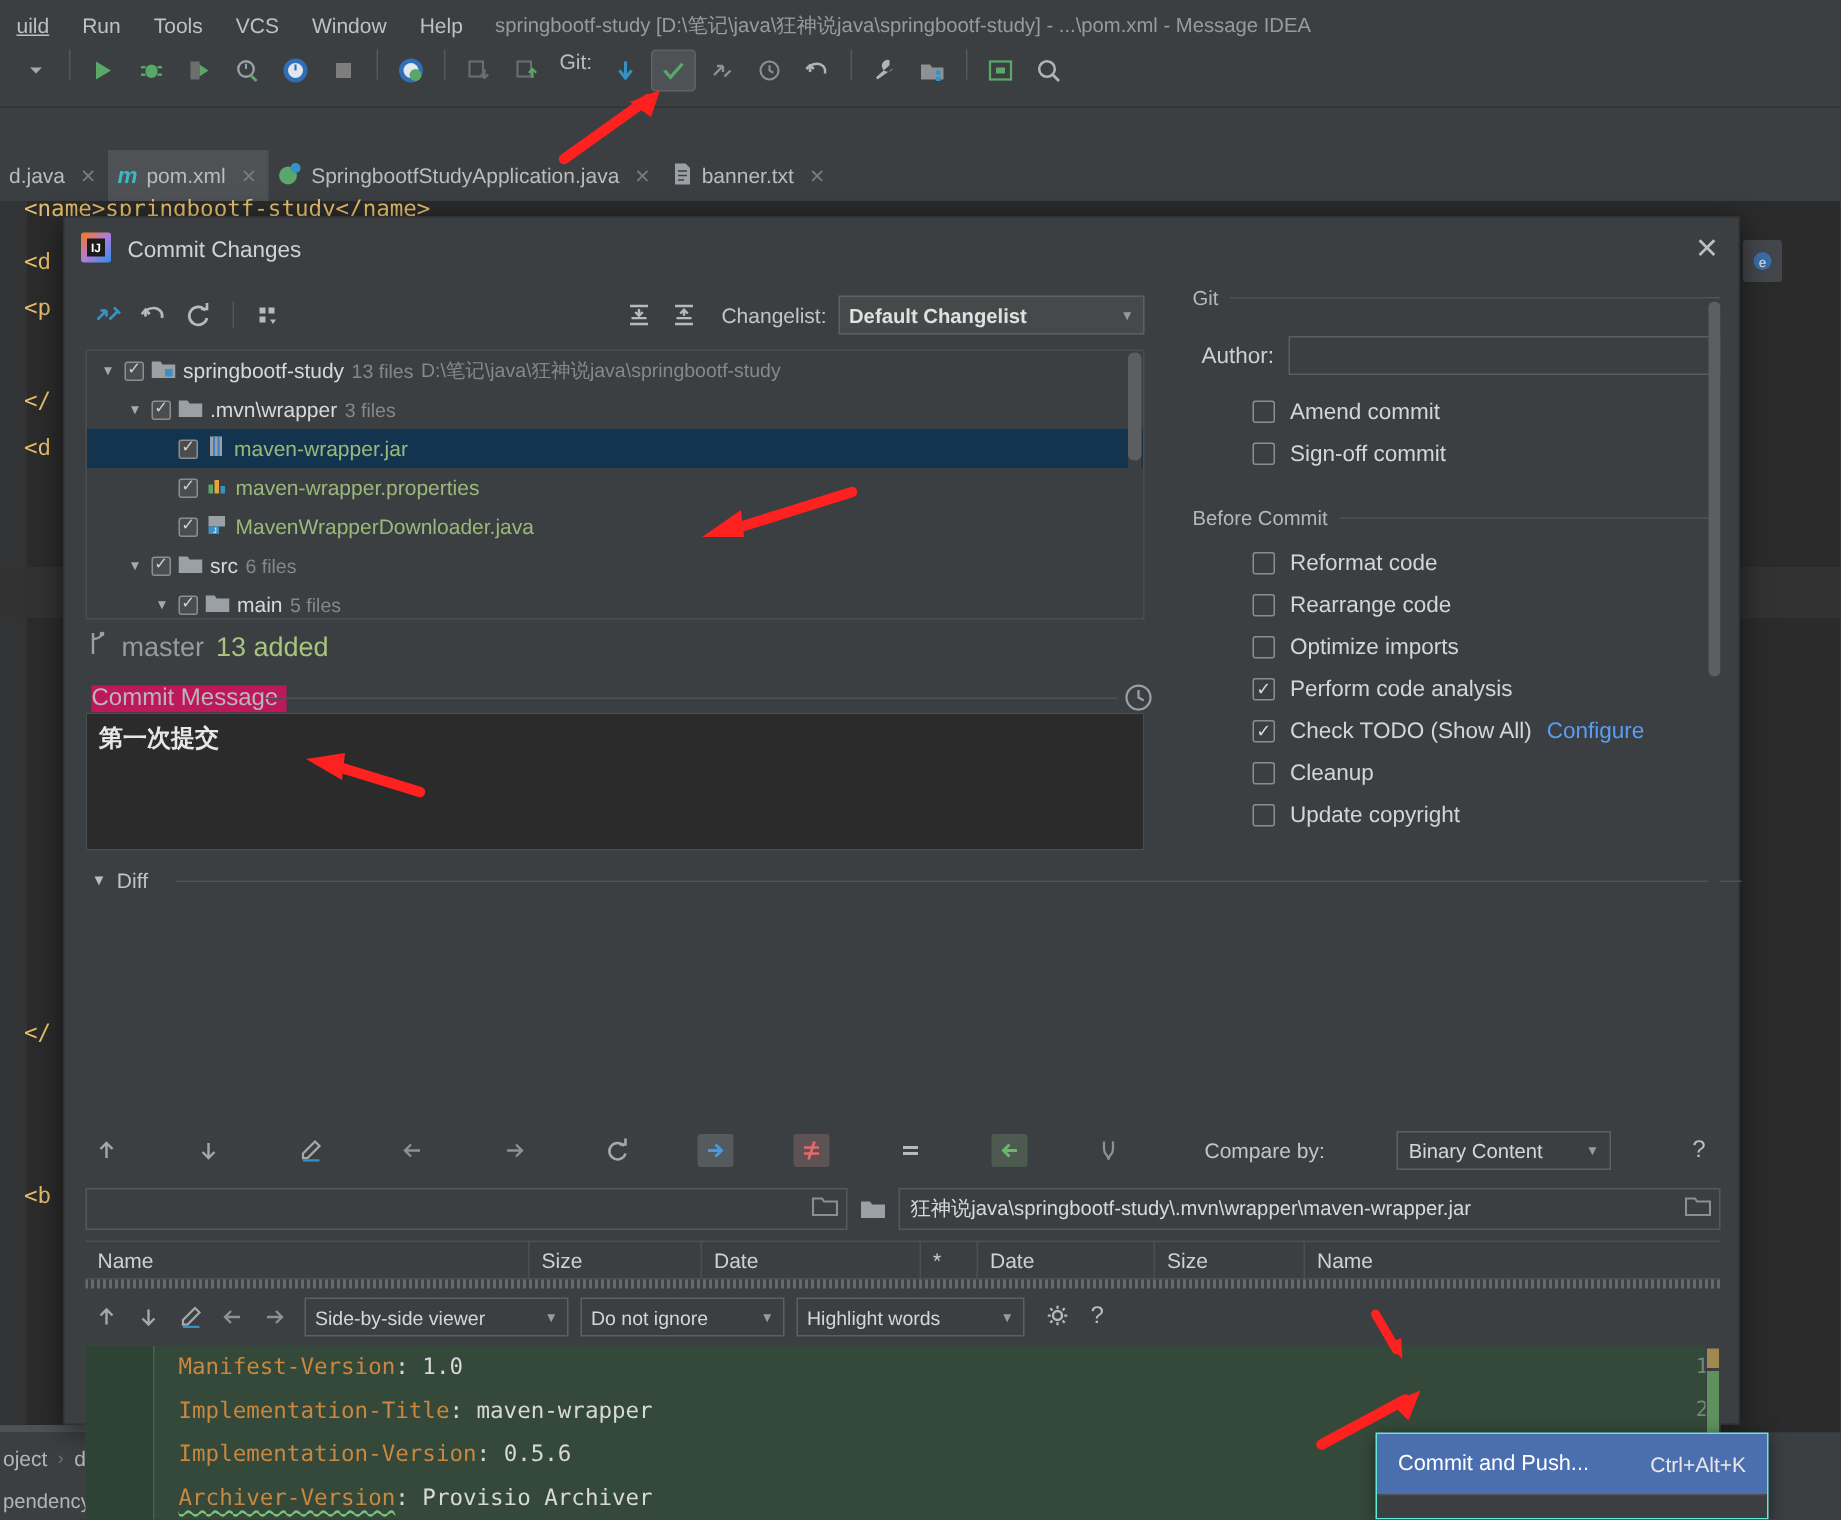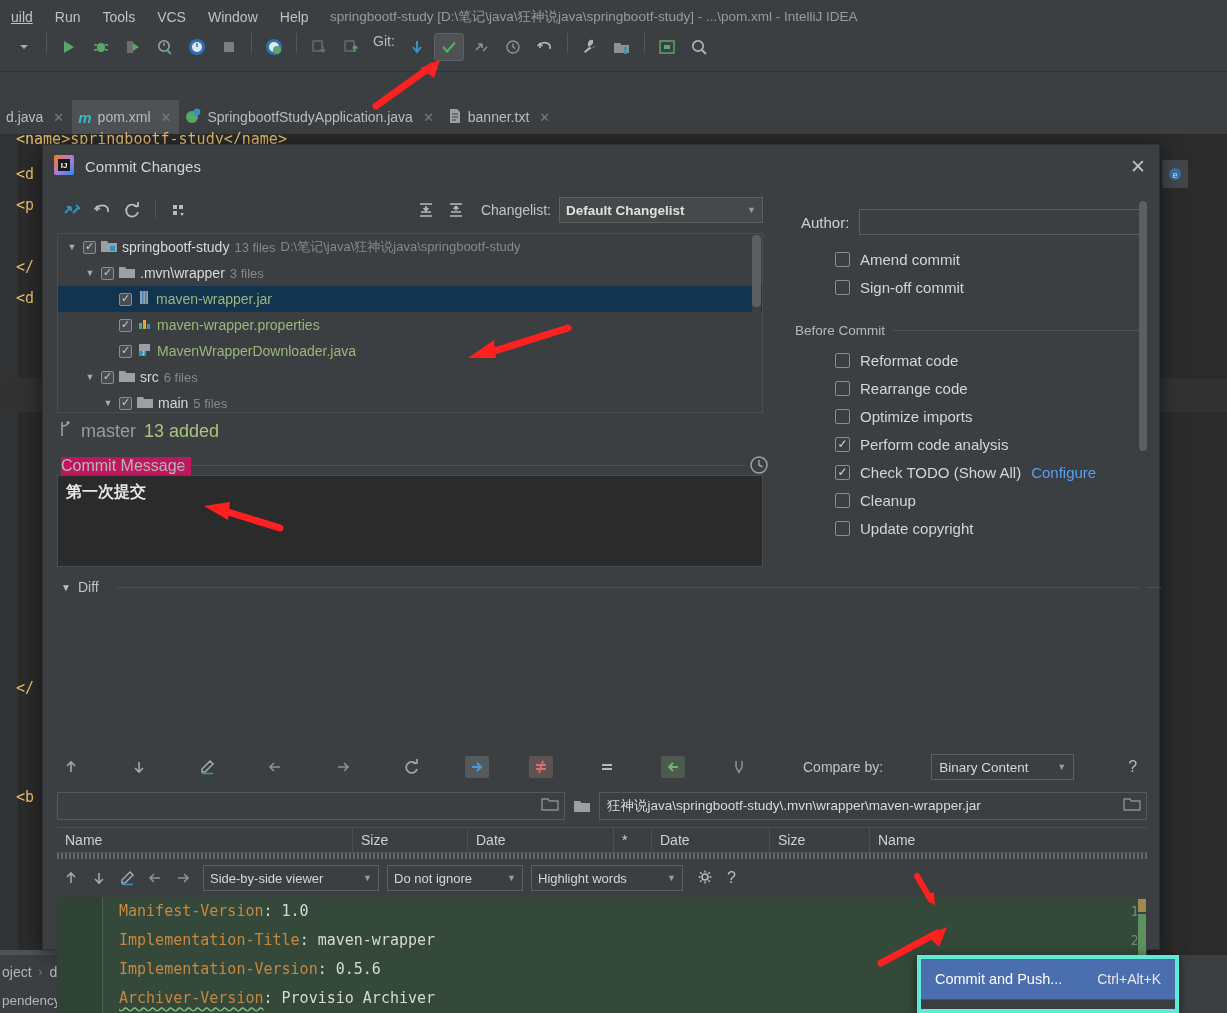--- a/index.html
+++ b/index.html
@@ -196,21 +196,21 @@
   .dv-line { position:absolute; left:62px; font-family:"DejaVu Sans Mono", monospace; font-size:15px; white-space:nowrap; }
   .k { color:#c9873f; }
   .v { color:#d8d8d8; }
   .dv-mark { position:absolute; right:0; top:0; width:10px; height:118px; background:#3c3f41; }
   .dv-mark-a { position:absolute; right:1px; top:2px; width:8px; height:13px; background:#a08850; }
   .dv-mark-b { position:absolute; right:1px; top:17px; width:8px; height:62px; background:#5f9060; }
 
   
   .popup {
     position:absolute; left:917px; top:955px; width:262px; height:58px;
-    background:#3c3f41; border:4px solid #5eead4; box-shadow:0 2px 10px rgba(0,0,0,.55);
+    background:#3c3f41; border:1px solid #5eead4; box-shadow:0 2px 10px rgba(0,0,0,.55);
   }
   .popup-item { height:40px; display:flex; align-items:center; justify-content:space-between;
      padding:0 14px 0 14px; font-size:14.5px; }
   .popup-item.hl { background:#4b6eaf; color:#ffffff; }
   .popup-shortcut { color:#e8e8e8; font-size:14px; }
   .popup-divider { height:1px; background:#4f5254; margin:0 1px; }
 
   
   .arrow-svg { position:absolute; pointer-events:none; }
 </style>
@@ -220,21 +220,21 @@
 <div id="root">
 
   <div class="ide-menubar">
     <div class="menu-item"><u>uild</u></div>
     <div class="menu-item"><span>Run</span></div>
     <div class="menu-item"><span>Tools</span></div>
     <div class="menu-item"><span>VCS</span></div>
     <div class="menu-item"><span>Window</span></div>
     <div class="menu-item"><span>Help</span></div>
   </div>
-  <div class="ide-title">springbootf-study [D:\笔记\java\狂神说java\springbootf-study] - ...\pom.xml - IntelliJ IDEA</div>
+  <div class="ide-title">springbootf-study [D:\笔记\java\狂神说java\springbootf-study] - ...\pom.xml - Message IDEA</div>
 
   <div class="ide-toolbar">
     <div style="width:8px"></div>
     <div class="tb-btn">
       <svg width="10" height="10" viewBox="0 0 10 10">
           <path d="M1 3 L5 7 L9 3 Z" fill="#a9a9a9"></path>
         </svg>
     </div>
     <div class="tb-sep"></div>
     <div class="tb-btn">
@@ -605,20 +605,24 @@
       </div>
 
       <div class="diff-toggle">
         <span class="tri2">▼</span>
         <span>Diff</span>
       </div>
       <div class="diff-line"></div>
     </div>
 
     <div class="right-col">
+      <div class="grp-head">
+        <span class="grp-label">Git</span>
+        <span class="grp-rule"></span>
+      </div>
 
       <div class="author-row">
         <span class="author-lbl">Author:</span>
         <span class="author-input"></span>
       </div>
 
       <div class="opt-row">
         <span class="opt-cbx"></span>
         <span>Amend commit</span>
       </div>

